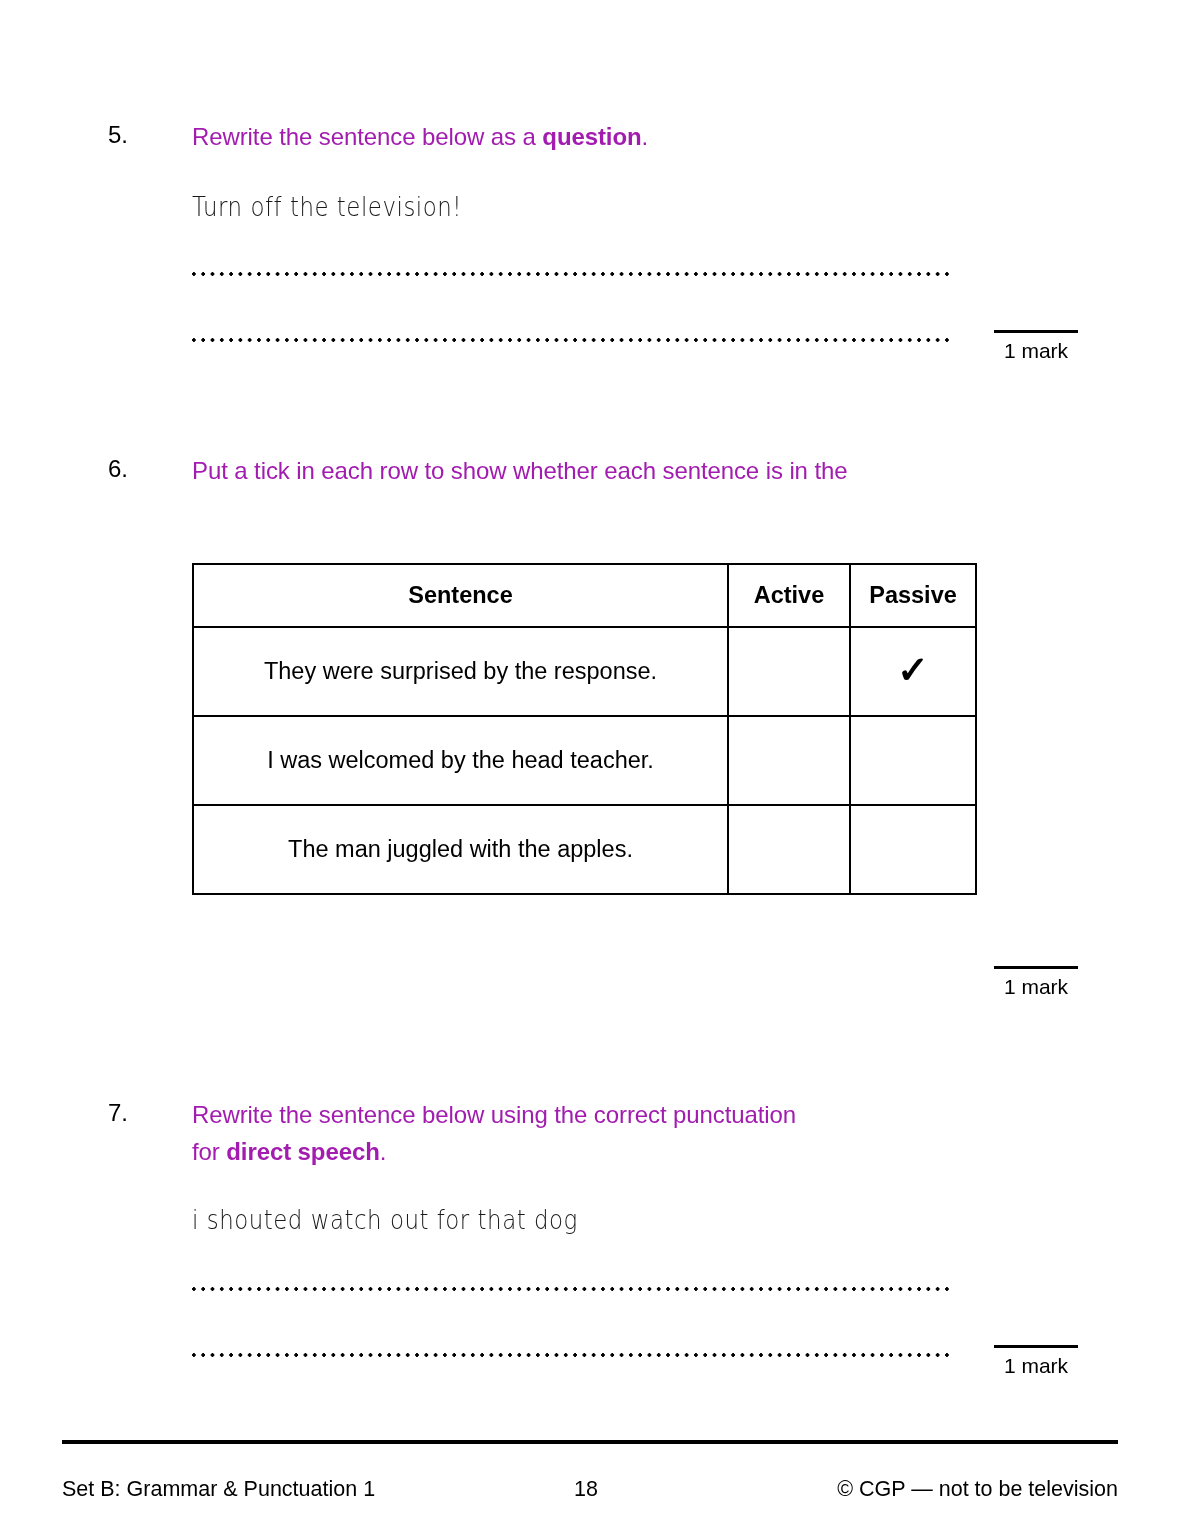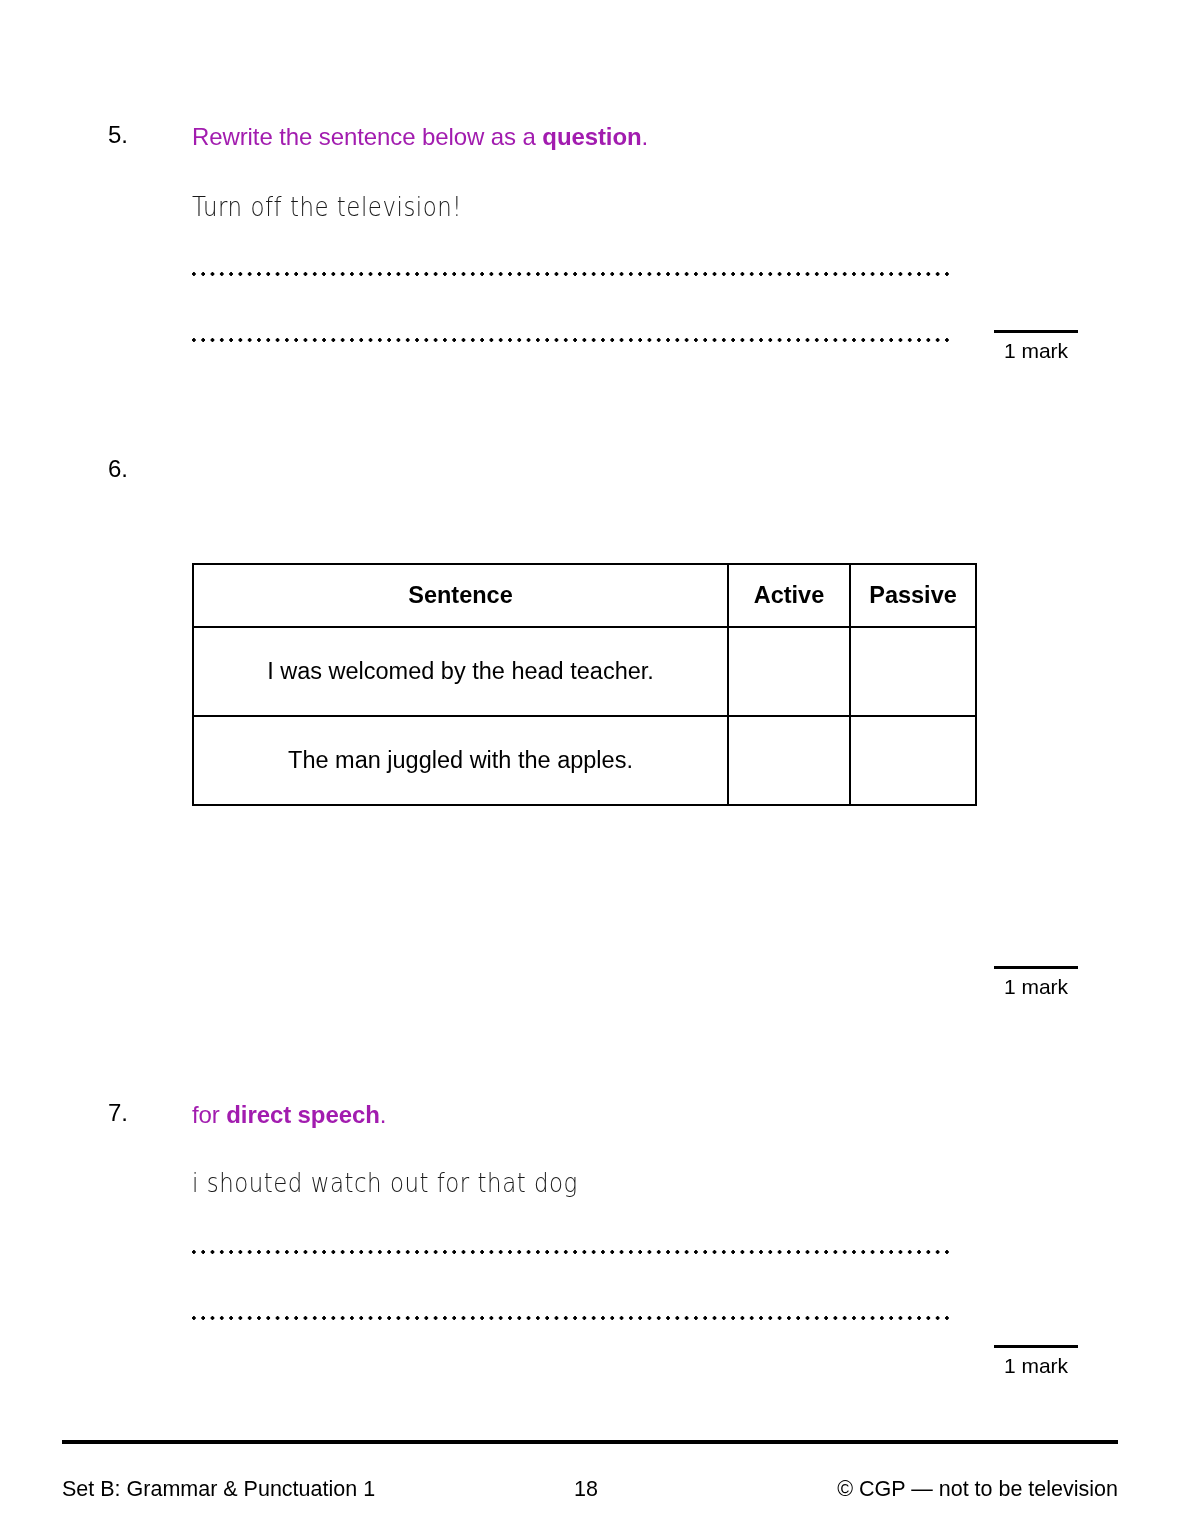--- a/index.html
+++ b/index.html
@@ -188,58 +188,65 @@
     </div>
   </div>
   <div class="markbox" style="left:976px; top:330px;">
     <div class="rule"></div>
     <div class="label">1 mark</div>
   </div>
 
   <div class="question" style="top:452px;">
     <div class="q-num">6.</div>
     <div class="q-body">
+      <div class="q-text">Put a tick in each row to show whether each sentence is in the</div>
     </div>
   </div>
 
   <table class="voice-table">
     <colgroup>
       <col class="col-sentence">
         <col class="col-active">
         <col class="col-passive">
     </colgroup>
     <thead>
       <tr>
         <th>Sentence</th>
         <th>Active</th>
         <th>Passive</th>
       </tr>
     </thead>
     <tbody>
       <tr>
+        <td>They were surprised by the response.</td>
+        <td><span class="tick"></span></td>
+        <td><span class="tick">✓</span></td>
+      </tr>
+      <tr>
         <td>I was welcomed by the head teacher.</td>
         <td><span class="tick"></span></td>
         <td><span class="tick"></span></td>
       </tr>
       <tr>
         <td>The man juggled with the apples.</td>
         <td><span class="tick"></span></td>
         <td><span class="tick"></span></td>
       </tr>
     </tbody>
   </table>
 
   <div class="markbox" style="left:976px; top:966px;">
     <div class="rule"></div>
     <div class="label">1 mark</div>
   </div>
 
   <div class="question" style="top:1096px;">
     <div class="q-num">7.</div>
     <div class="q-body">
+      <div class="q-text">Rewrite the sentence below using the correct punctuation</div>
       <div class="q-text"><span>for </span><b>direct speech</b><span>.</span></div>
       <div class="sample" style="margin-top:33px;">i shouted watch out for that dog</div>
       <div class="dotline" style="margin-top:44px;"></div>
       <div class="dotline" style="margin-top:50px;"></div>
     </div>
   </div>
   <div class="markbox" style="left:976px; top:1345px;">
     <div class="rule"></div>
     <div class="label">1 mark</div>
   </div>

